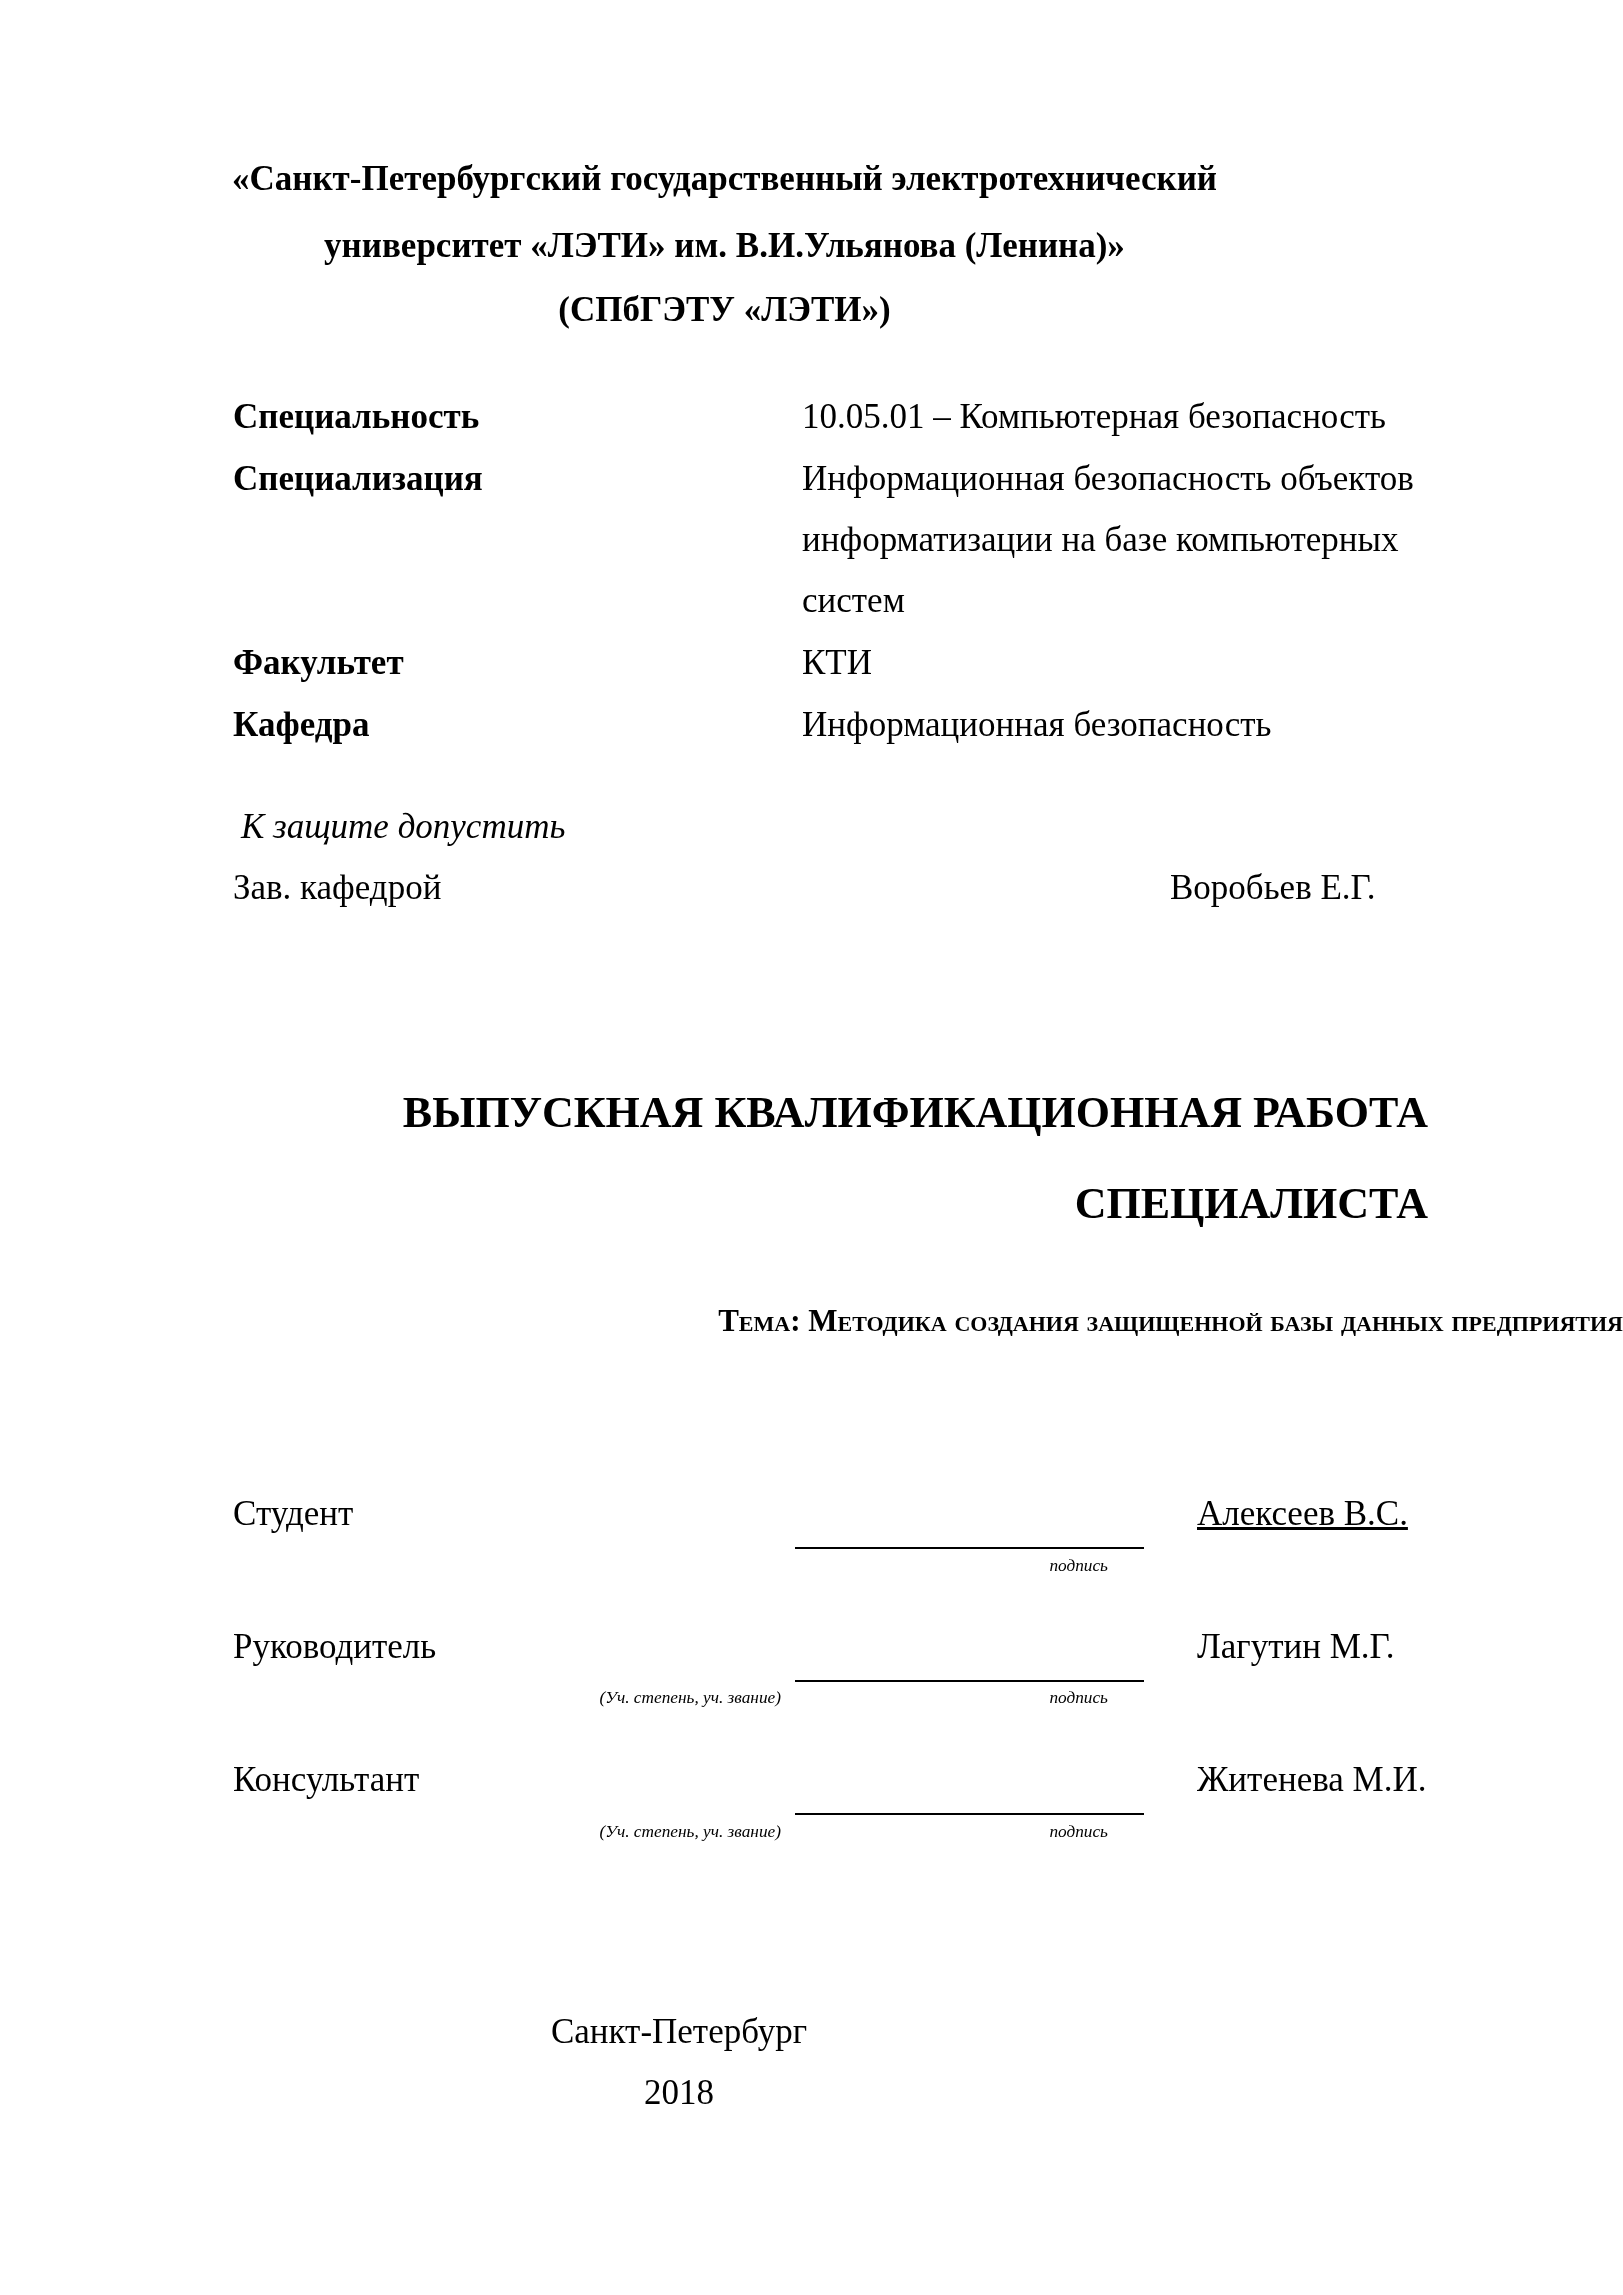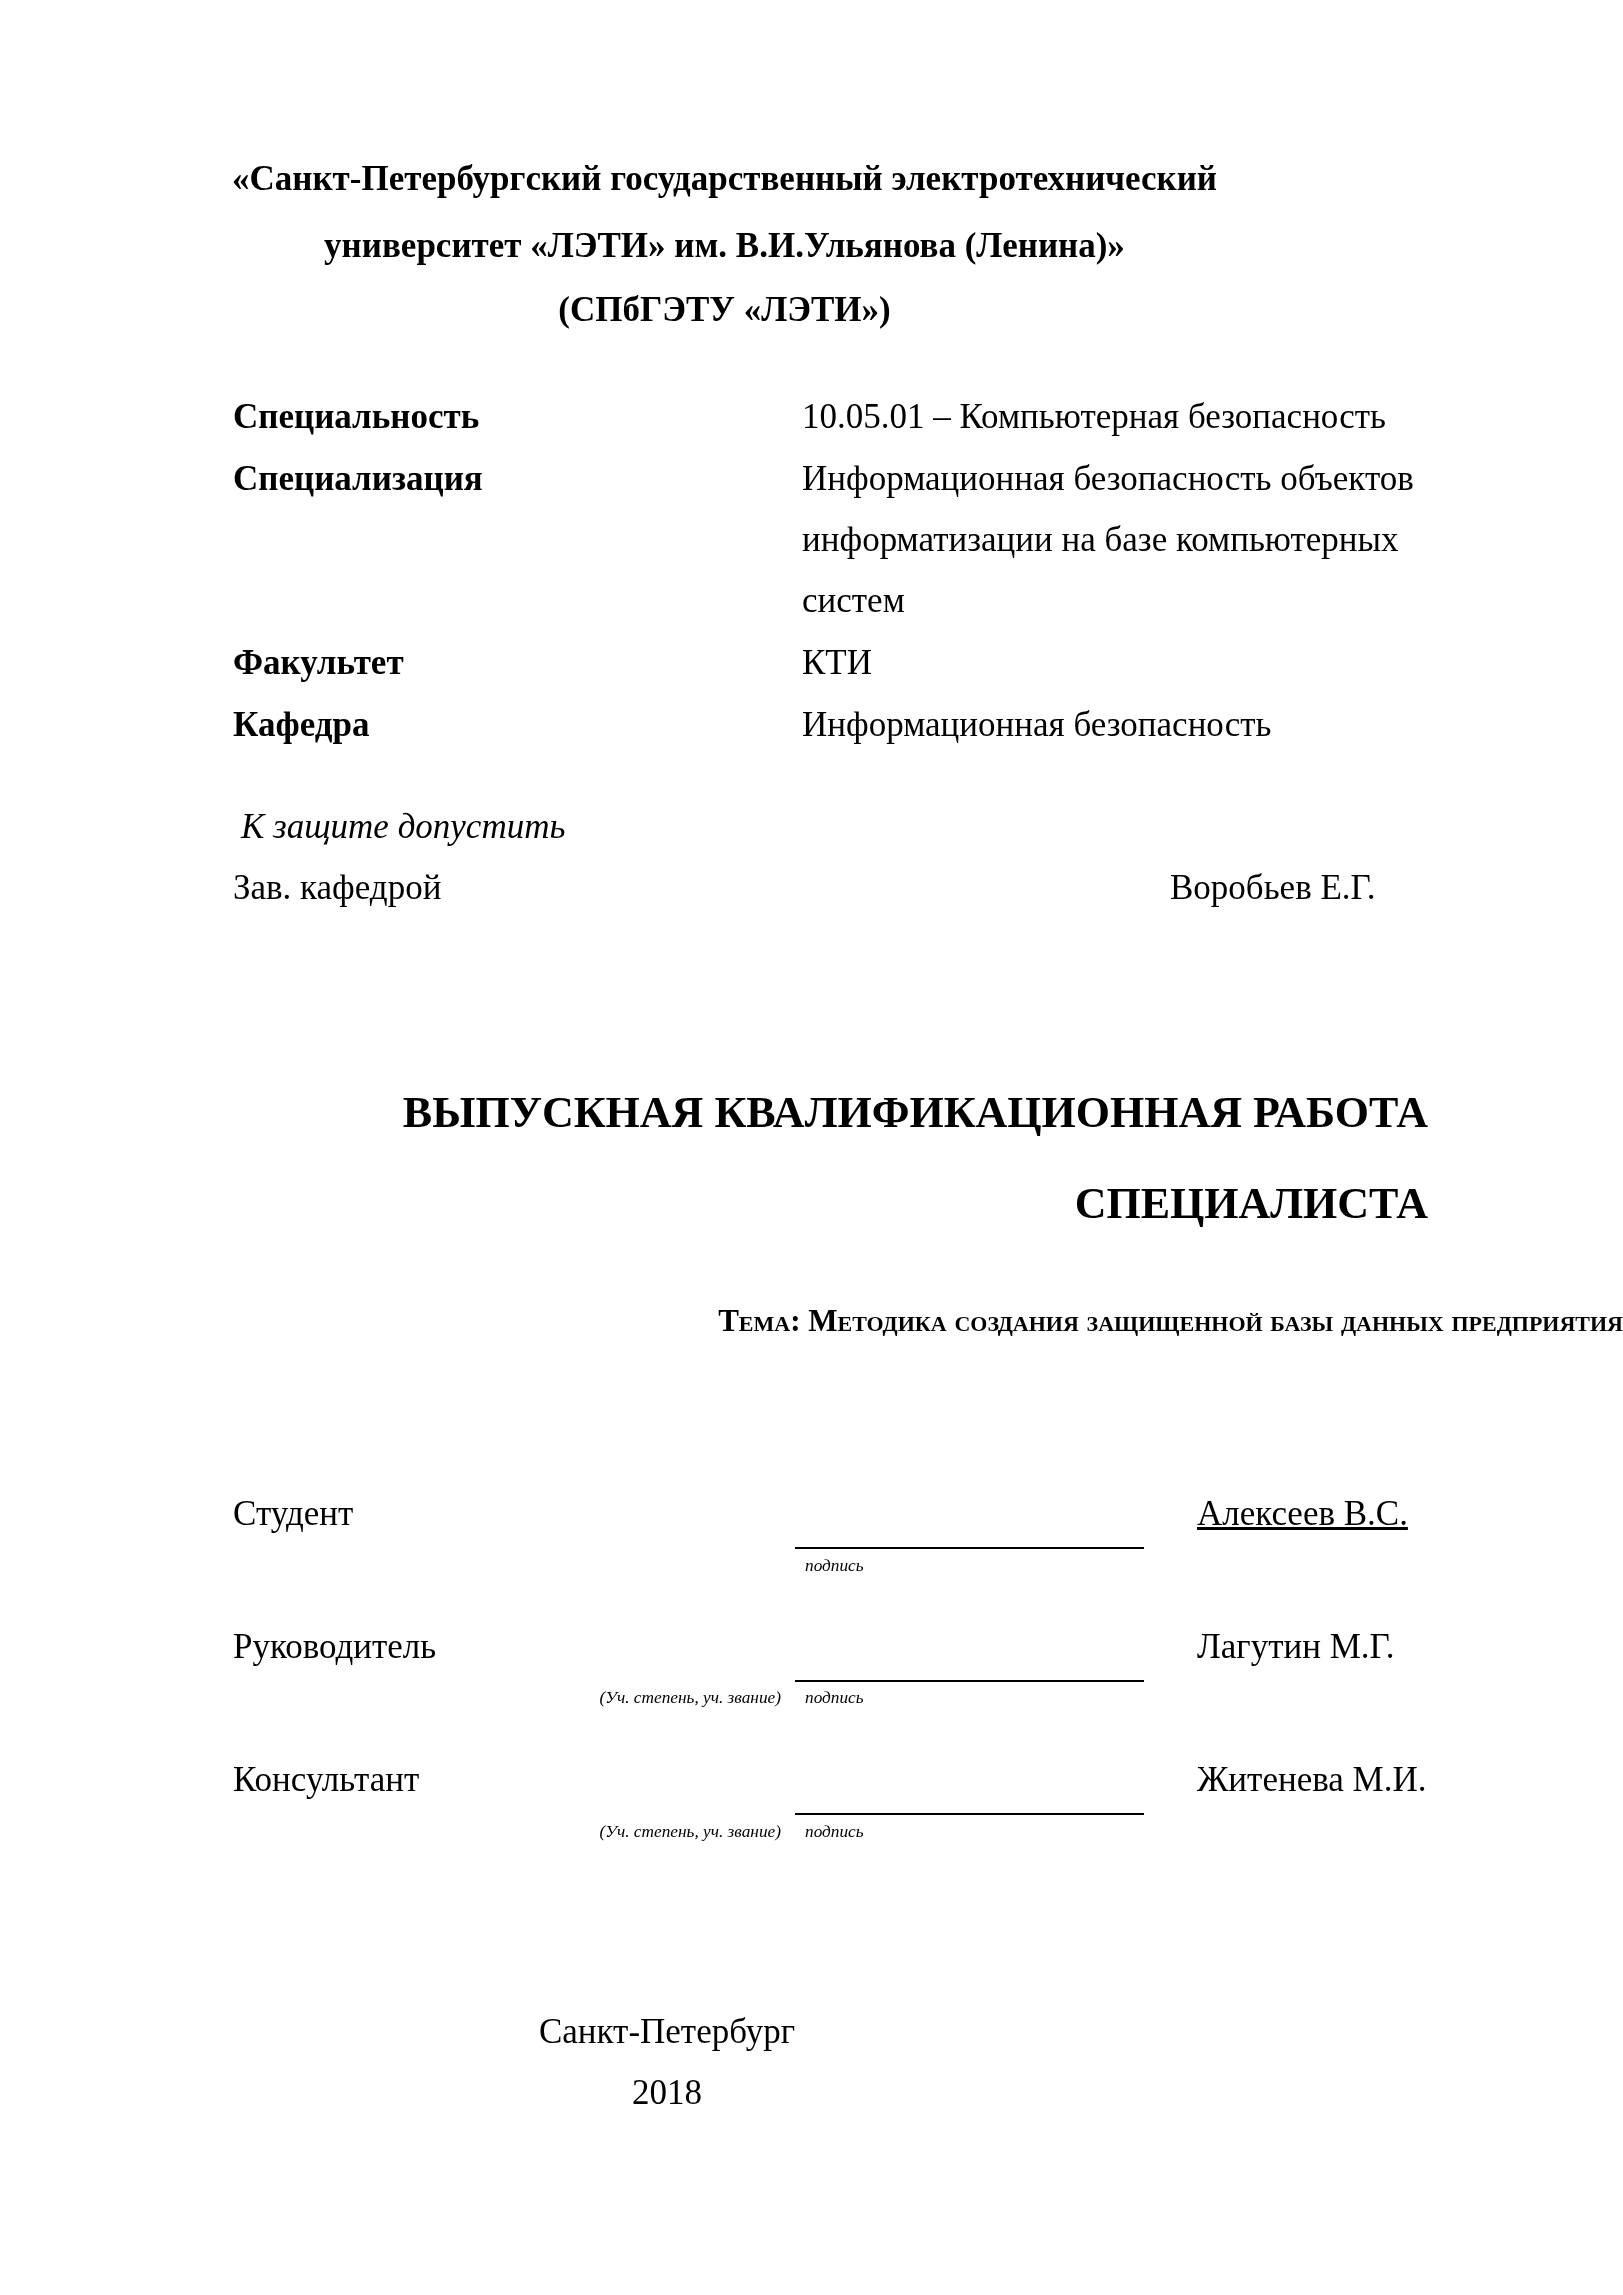--- a/index.html
+++ b/index.html
@@ -69,41 +69,41 @@
     
     .sig-line {
       position: absolute;
       left: 795px;
       width: 349px;
       height: 0;
       border-top: 2.4px solid #000000;
     }
     .sig-cap {
       position: absolute;
-      left: 805px;
+      left: 759px;
       width: 349px;
-      text-align: left;
+      text-align: right;
       font-style: italic;
       font-size: 17.3px;
       line-height: 1;
     }
     .deg-cap {
       position: absolute;
       left: 530px;
       width: 251px;
       text-align: right;
       font-style: italic;
       font-size: 17.3px;
       line-height: 1;
       white-space: nowrap;
     }
 
     .footer {
       position: absolute;
-      left: 0; width: 1334px;
+      left: 12px; width: 1334px;
       text-align: center;
       font-size: 35px;
       line-height: 1;
     }
   </style>
 </head>
 <body>
 
 <div class="hdr" style="top:161px;">«Санкт-Петербургский государственный электротехнический</div>
 <div class="hdr" style="top:228px;">университет «ЛЭТИ» им. В.И.Ульянова (Ленина)»</div>

